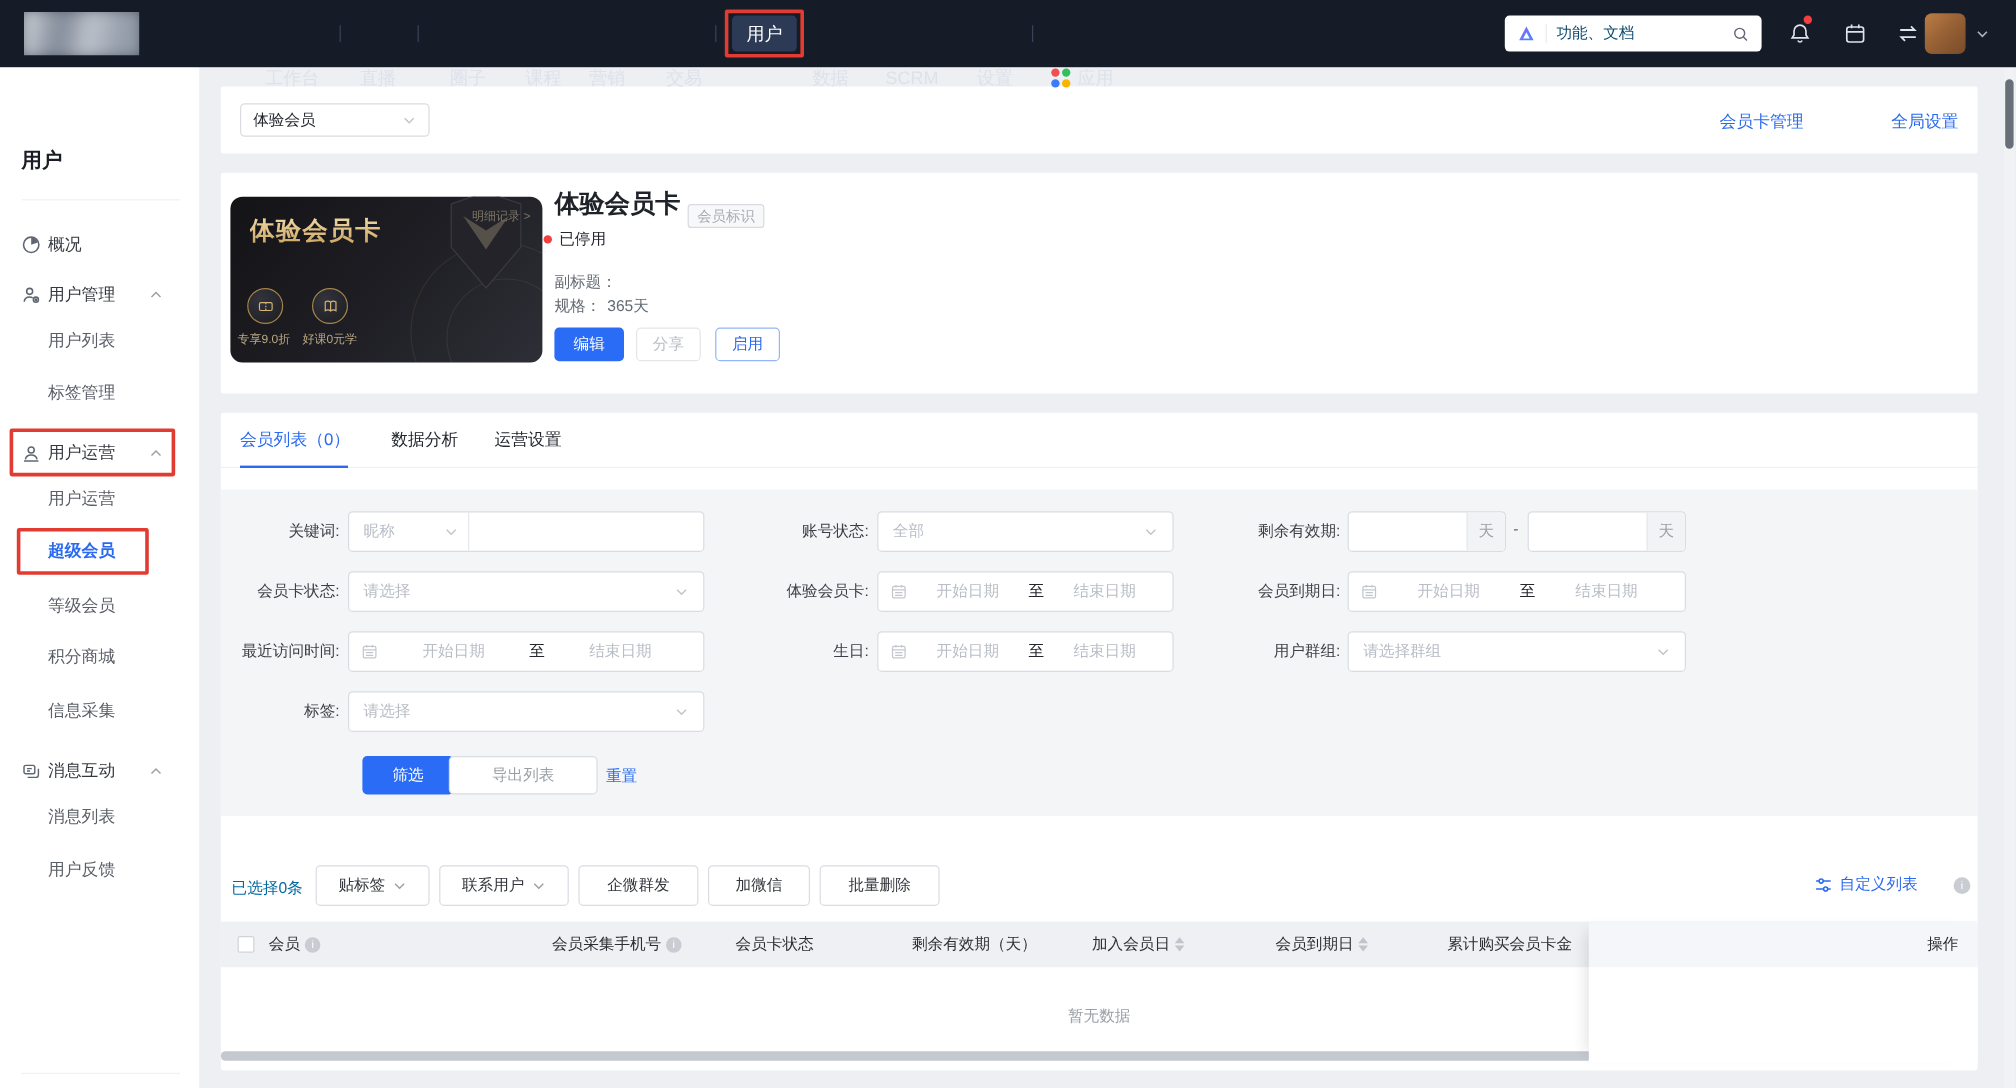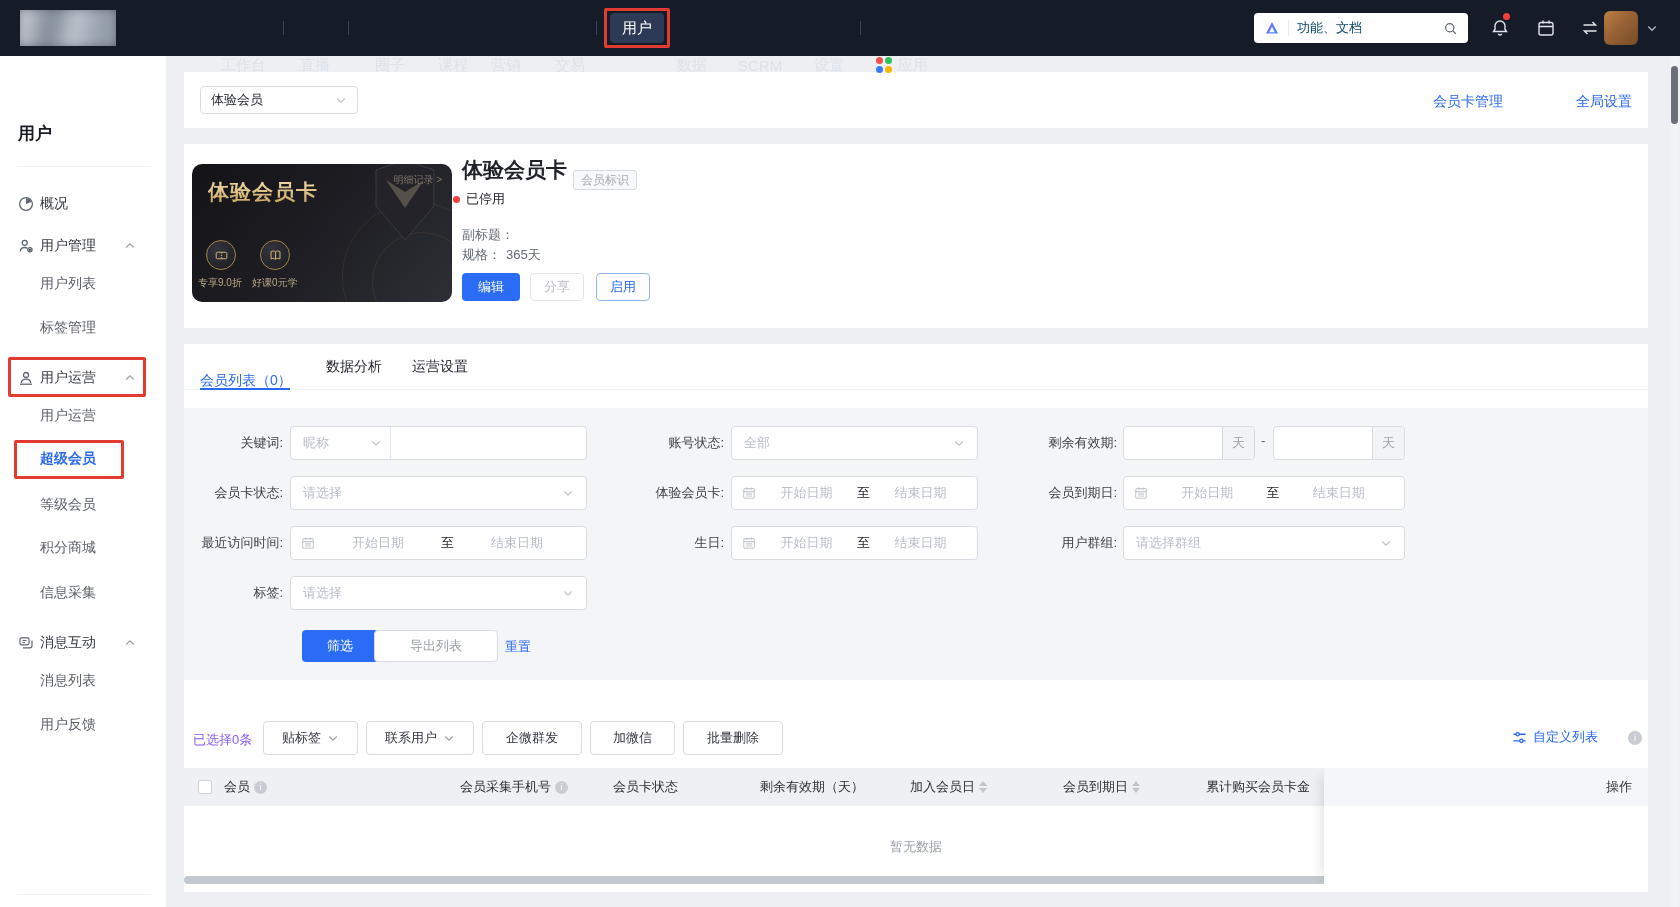--- a/index.html
+++ b/index.html
@@ -313,21 +313,21 @@
   <span class="abs" style="left:462px; top:226px; font-size:13px; color:#646a73;">副标题：</span>
   <span class="abs" style="left:462px; top:246px; font-size:13px; color:#646a73;">规格：</span>
   <span class="abs" style="left:506px; top:246px; font-size:13px; color:#646a73;">365天</span>
   <div class="btn btn-primary" style="left:462px; top:273px; width:58px;">编辑</div>
   <div class="btn btn-ghost" style="left:530px; top:273px; width:54px;">分享</div>
   <div class="btn btn-outline-blue" style="left:596px; top:273px; width:54px;">启用</div>
 
   <section class="card-white" style="left:184px; top:344px; width:1464px; height:548px;"></section>
   <div class="abs" style="left:184px; top:389px; width:1464px; height:1px; background:#f0f1f3;"></div>
 
-  <div class="tab active" style="left:200px;align-items:flex-end;">
+  <div class="tab active" style="left:200px;">
     <span>会员列表</span>
       <span>（0）</span>
   </div>
   <div class="tab-underline" style="left:200px; width:90px;"></div>
   <div class="tab" style="left:326px;">
       <span>数据分析</span>
     </div>
   <div class="tab" style="left:412px;">
       <span>运营设置</span>
     </div>
@@ -429,21 +429,21 @@
     <span class="ph">请选择</span>
     <svg class="chev-svg" style="margin-left:auto" viewBox="0 0 16 16" fill="none" stroke="#c0c4cc" stroke-width="1.6">
         <path d="M3 6l5 5 5-5"></path>
       </svg>
   </div>
 
   <div class="btn32" style="left:302px; width:76px; background:#2a6cf5; color:#fff;">筛选</div>
   <div class="btn32" style="left:374px; width:124px; background:#fff; border:1px solid #d9dce1; color:#9aa0a6;">导出列表</div>
   <span class="abs blue-link" style="left:505px; top:638px; font-size:13px;">重置</span>
 
-  <span class="abs" style="left:193px; top:731px; font-size:13px; color:#8b5cf6;">已选择0条</span>
+  <span class="abs" style="left:193px; top:731px; font-size:13px; color:#0369a1;">已选择0条</span>
   <div class="tb-btn" style="left:263px; width:95px;">
     <span>贴标签</span>
     <svg class="chev-svg" viewBox="0 0 16 16" fill="none" stroke="#9aa0a8" stroke-width="1.6">
         <path d="M3 6l5 5 5-5"></path>
       </svg>
   </div>
   <div class="tb-btn" style="left:366px; width:108px;">
     <span>联系用户</span>
     <svg class="chev-svg" viewBox="0 0 16 16" fill="none" stroke="#9aa0a8" stroke-width="1.6">
         <path d="M3 6l5 5 5-5"></path>

